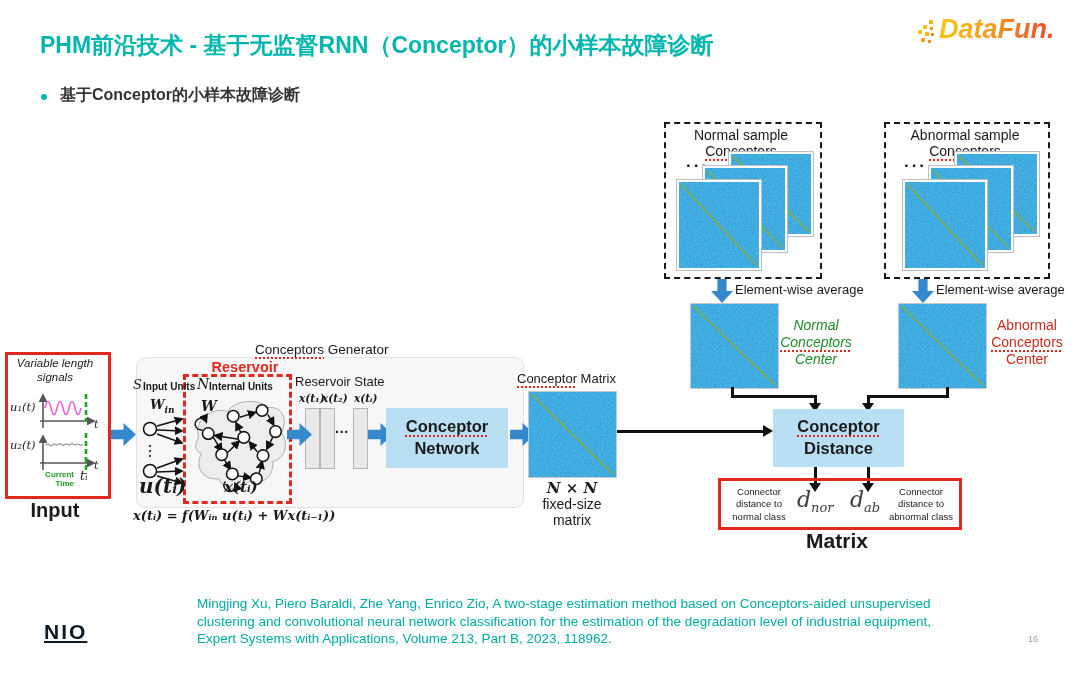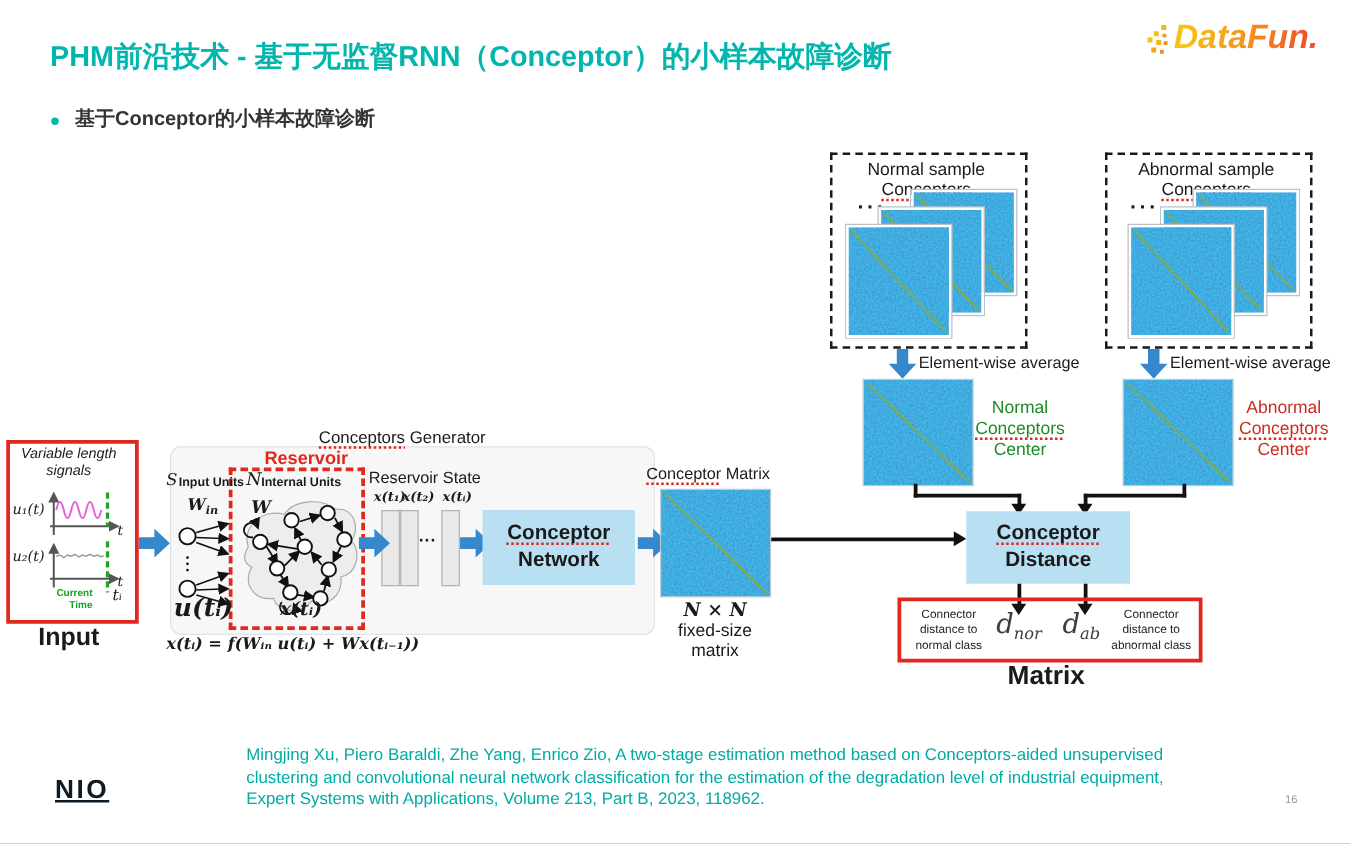--- a/index.html
+++ b/index.html
@@ -93,21 +93,21 @@
   <svg class="abs" style="left:36px;top:428px;" width="64" height="48" viewBox="0 0 64 48">
     <line x1="7" y1="42" x2="7" y2="8" stroke="#555" stroke-width="1.6" marker-end="url(#mg)"></line>
     <line x1="4" y1="35" x2="58" y2="35" stroke="#555" stroke-width="1.6" marker-end="url(#mg)"></line>
     <polyline points="9,17 12,16 15,18 18,16 21,17 24,15.5 27,17.5 30,16 33,17 36,15.5 39,17 42,16 45,17.5 47,16.5" fill="none" stroke="#9a9a9a" stroke-width="1.2"></polyline>
     <line x1="50" y1="5" x2="50" y2="46" stroke="#21a325" stroke-width="2.6" stroke-dasharray="5,3"></line>
   </svg>
   <div class="abs mathn" style="left:94px;top:459px;font-size:11px;">t</div>
   <div class="abs" style="left:40px;top:471px;width:34px;text-align:right;font-size:8px;line-height:8.5px;color:#17a01f;font-weight:bold;">
     <span>Current</span><br><span>Time</span>
   </div>
-  <div class="abs mathn" style="left:90px;top:468px;font-size:12.5px;">tᵢ</div>
+  <div class="abs mathn" style="left:80px;top:468px;font-size:12.5px;">tᵢ</div>
   <div class="abs ctr" style="left:15px;top:499px;width:80px;font-size:20px;font-weight:bold;">Input</div>
   <div class="abs ar" style="left:111px;top:423px;">
     <svg width="25" height="23" viewBox="0 0 26 24">
         <polygon points="0,7 13,7 13,0 26,12 13,24 13,17 0,17"></polygon>
       </svg>
   </div>
 
   <div class="abs" style="left:136px;top:357px;width:386px;height:149px;background:#f7f7f7;border:1px solid #e2e2e2;border-radius:9px;"></div>
   <div class="abs" style="left:255px;top:342px;font-size:13.5px;">
     <span class="sq">Conceptors</span><span> Generator</span>
@@ -270,21 +270,21 @@
   </div>
   <div class="abs" style="left:936px;top:282px;font-size:13px;font-weight:500;">Element-wise average</div>
 
   <div class="abs matrix" style="left:690px;top:303px;width:87px;height:84px;">
     <svg viewBox="0 0 100 100" preserveAspectRatio="none">
         <rect width="100" height="100" fill="var(--matrix_blue)"></rect>
         <rect width="100" height="100" filter="url(#mnz)"></rect>
         <line x1="3" y1="3" x2="97" y2="97" stroke="#86ab40" stroke-width="2" opacity="0.9"></line>
       </svg>
   </div>
-  <div class="abs ctr greent" style="left:772px;top:317px;width:88px;font-size:14px;line-height:17px;font-weight:500;">
+  <div class="abs ctr greent" style="left:772px;top:317px;width:88px;font-size:14px;line-height:17px;font-weight:500;font-style:italic;">
     <span>Normal</span><br><span class="sq">Conceptors</span><br><span>Center</span>
   </div>
   <div class="abs matrix" style="left:898px;top:303px;width:87px;height:84px;">
     <svg viewBox="0 0 100 100" preserveAspectRatio="none">
         <rect width="100" height="100" fill="var(--matrix_blue)"></rect>
         <rect width="100" height="100" filter="url(#mnz)"></rect>
         <line x1="3" y1="3" x2="97" y2="97" stroke="#86ab40" stroke-width="2" opacity="0.9"></line>
       </svg>
   </div>
   <div class="abs ctr" style="left:983px;top:317px;width:88px;font-size:14px;line-height:17px;font-weight:500;color:var(--center_red);">

